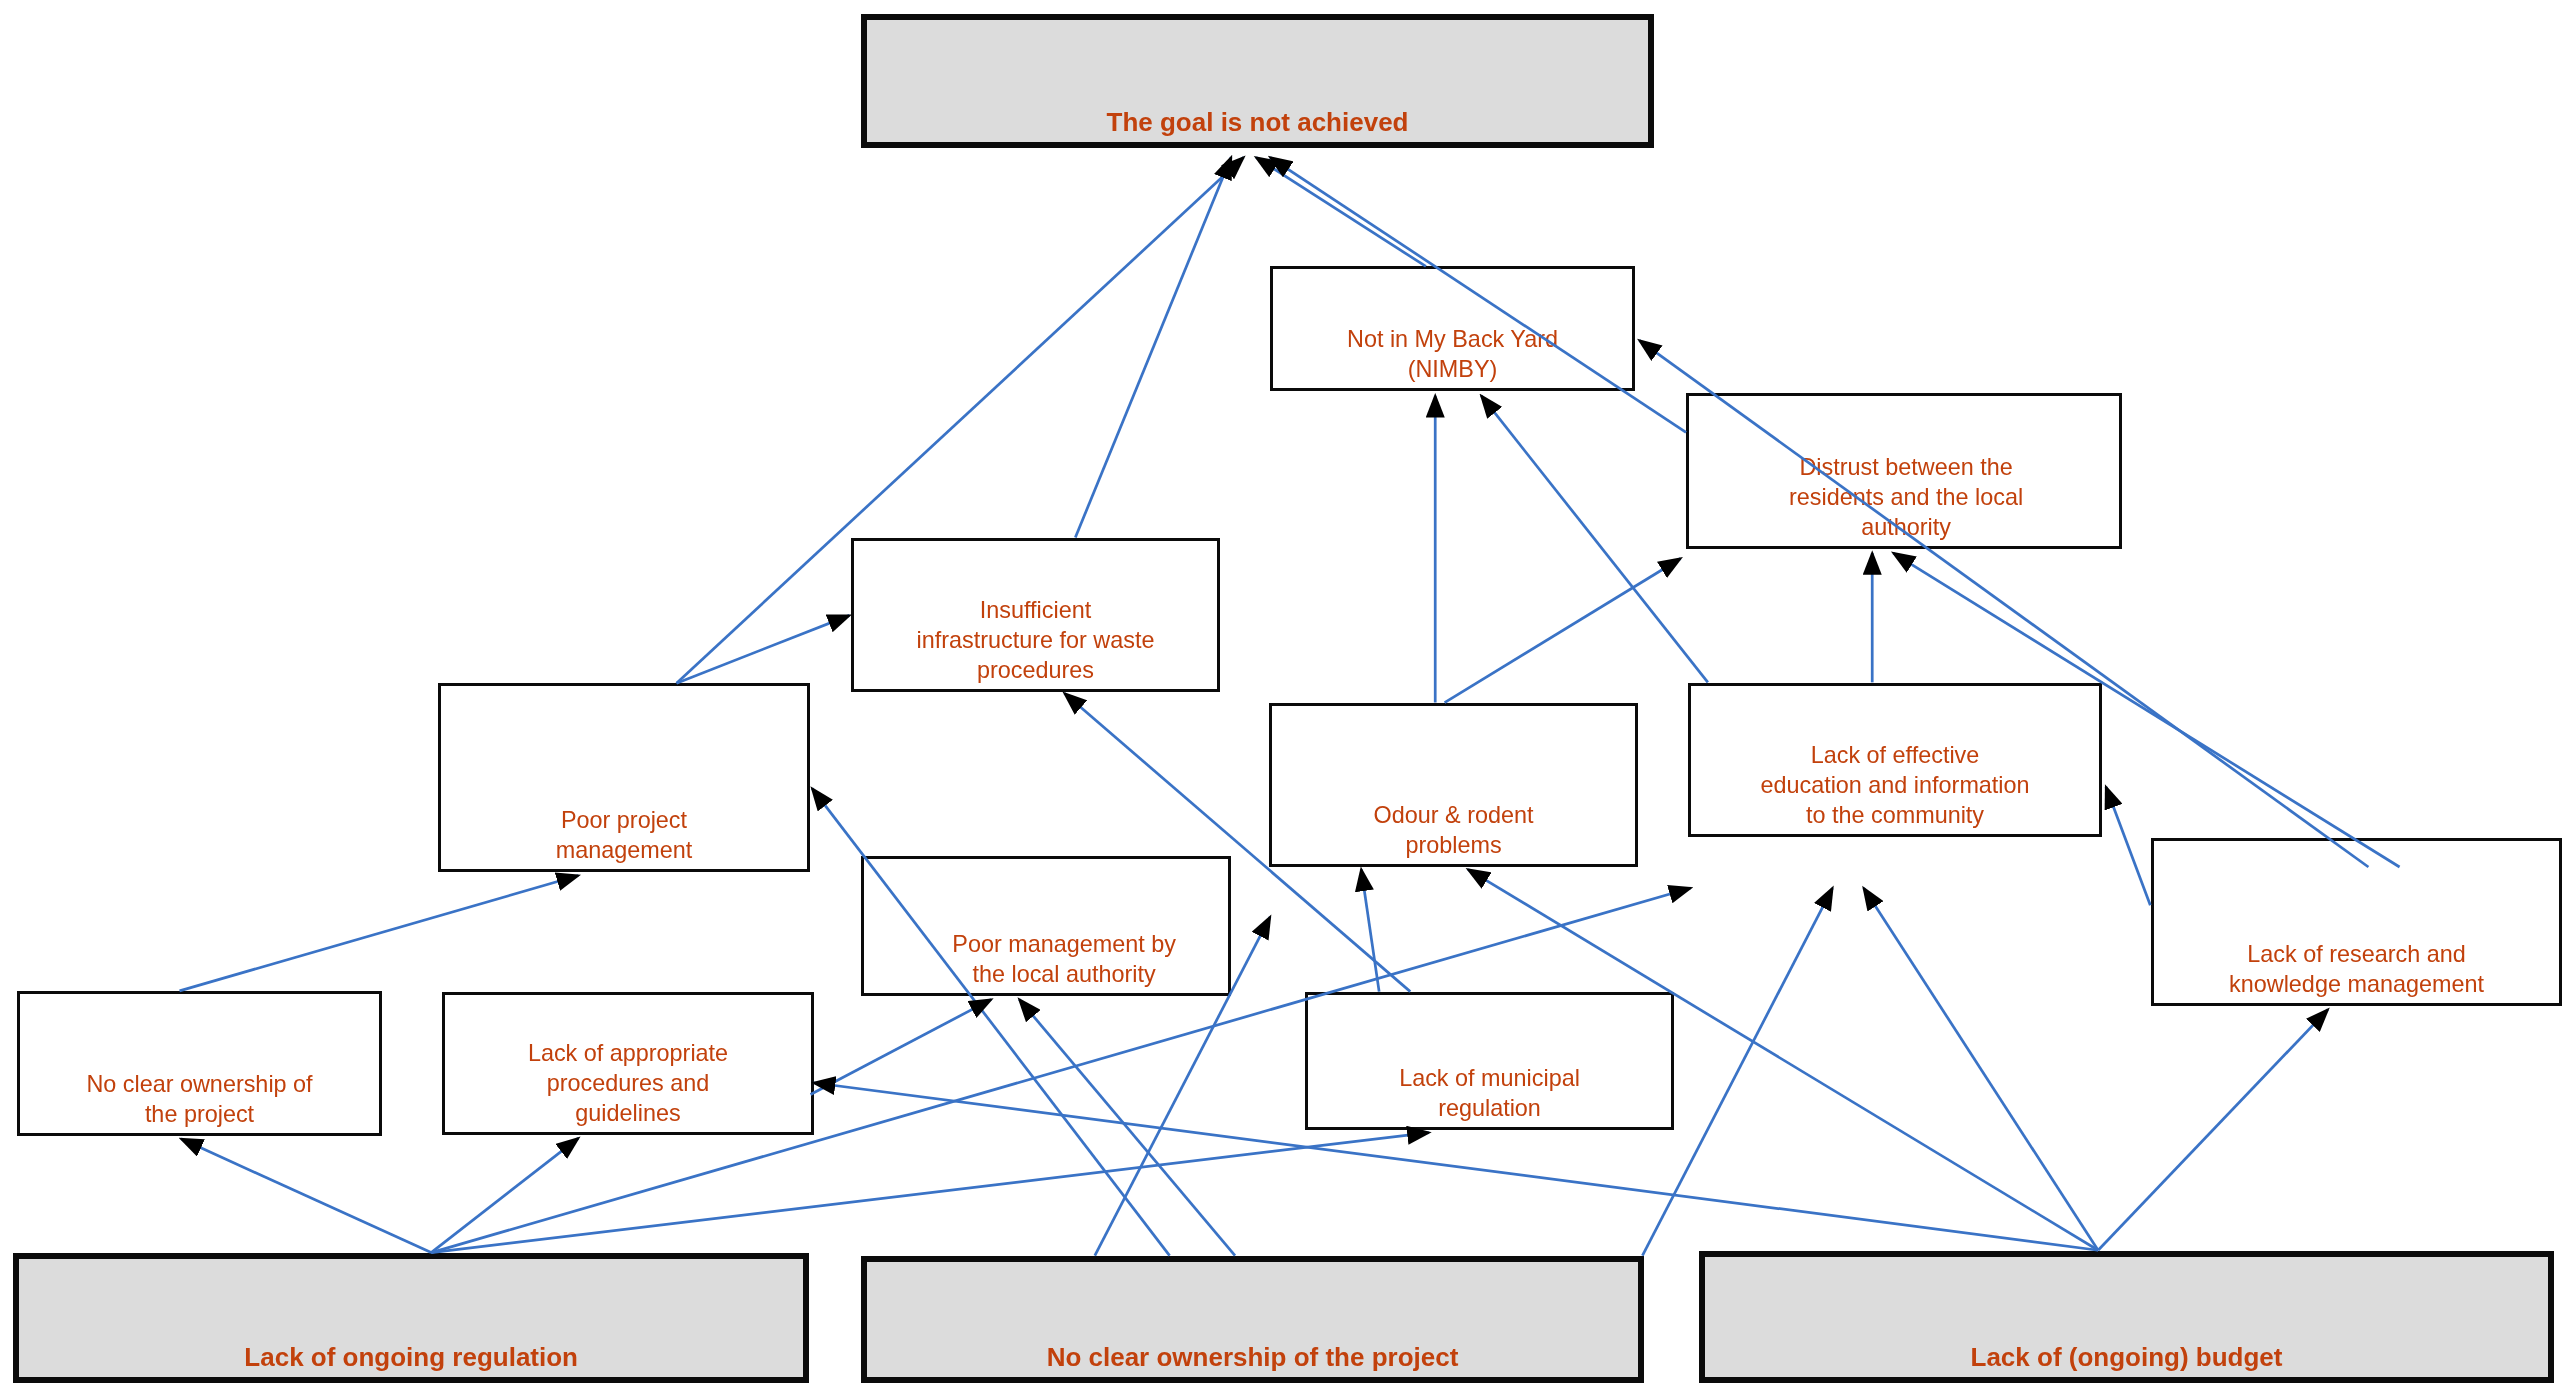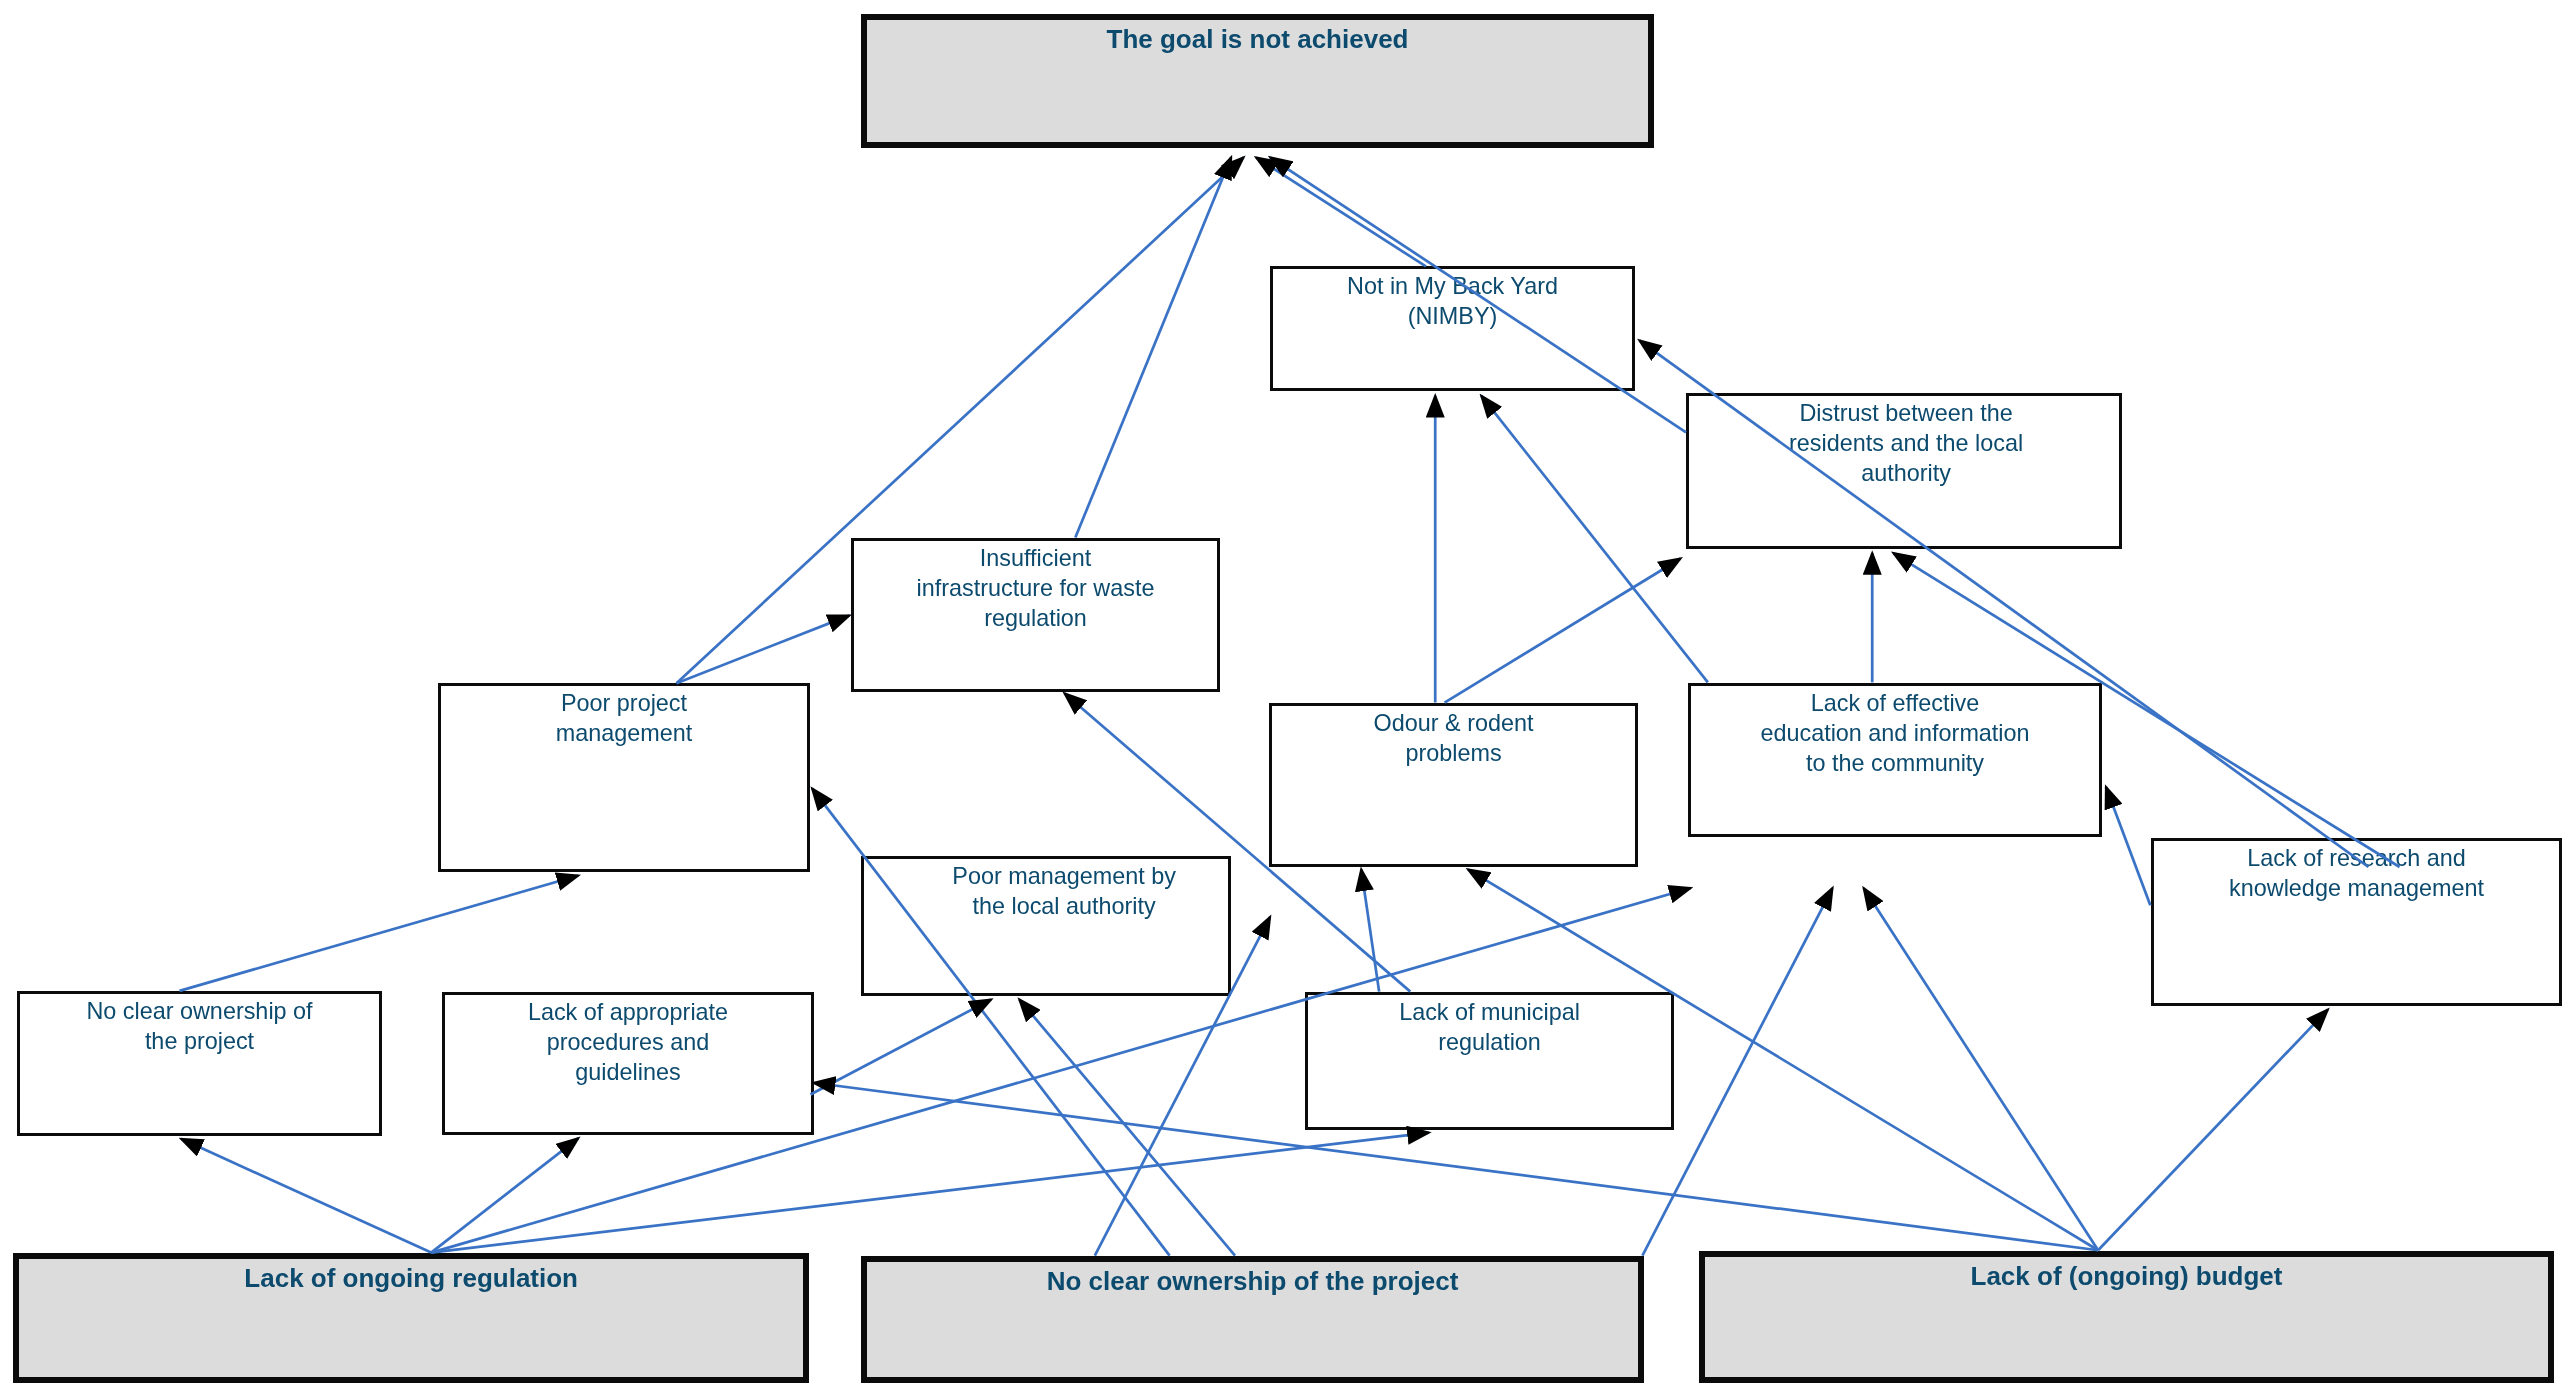--- a/index.html
+++ b/index.html
@@ -6,25 +6,25 @@
   .canvas{
     position:relative;
     width:2576px;height:1392px;
     background:#ffffff;
     font-family:"Liberation Sans", sans-serif;
     overflow:hidden;
   }
   .node{
     position:absolute;
     box-sizing:border-box;
-    display:flex;align-items:flex-start;justify-content:center;
+    display:flex;align-items:flex-end;justify-content:center;
     text-align:center;
     background:#ffffff;
     border:3.9px solid #0b0b0b;
-    color:#0c4a6e;
+    color:#c2410c;
     font-size:23.4px;
     line-height:1.28;
     white-space:pre-line;
     padding:3.1px 7.8px;
   }
   .node.gray{
     background:#dcdcdc;
     border-width:6.2px;
     font-weight:bold;
     font-size:26px;
@@ -75,21 +75,21 @@
   </svg>
   <div id="node-layer">
       <div class="node gray" style="left: 861px; top: 14px; width: 793px; height: 134px;"><span>The goal is not achieved</span></div>
       <div class="node" style="left: 1270px; top: 266px; width: 365px; height: 125px;"><span>Not in My Back Yard
 (NIMBY)</span></div>
       <div class="node" style="left: 1686px; top: 393px; width: 436px; height: 156px; padding-left: 12px;"><span>Distrust between the
 residents and the local
 authority</span></div>
       <div class="node" style="left: 851px; top: 538px; width: 369px; height: 154px;"><span>Insufficient
 infrastructure for waste
-regulation</span></div>
+procedures</span></div>
       <div class="node" style="left: 438px; top: 683px; width: 372px; height: 189px;"><span>Poor project
 management</span></div>
       <div class="node" style="left: 1269px; top: 703px; width: 369px; height: 164px;"><span>Odour &amp; rodent
 problems</span></div>
       <div class="node" style="left: 1688px; top: 683px; width: 414px; height: 154px;"><span>Lack of effective
 education and information
 to the community</span></div>
       <div class="node" style="left: 861px; top: 856px; width: 370px; height: 140px; padding-left: 44px;"><span>Poor management by
 the local authority</span></div>
       <div class="node" style="left: 2151px; top: 838px; width: 411px; height: 168px;"><span>Lack of research and

